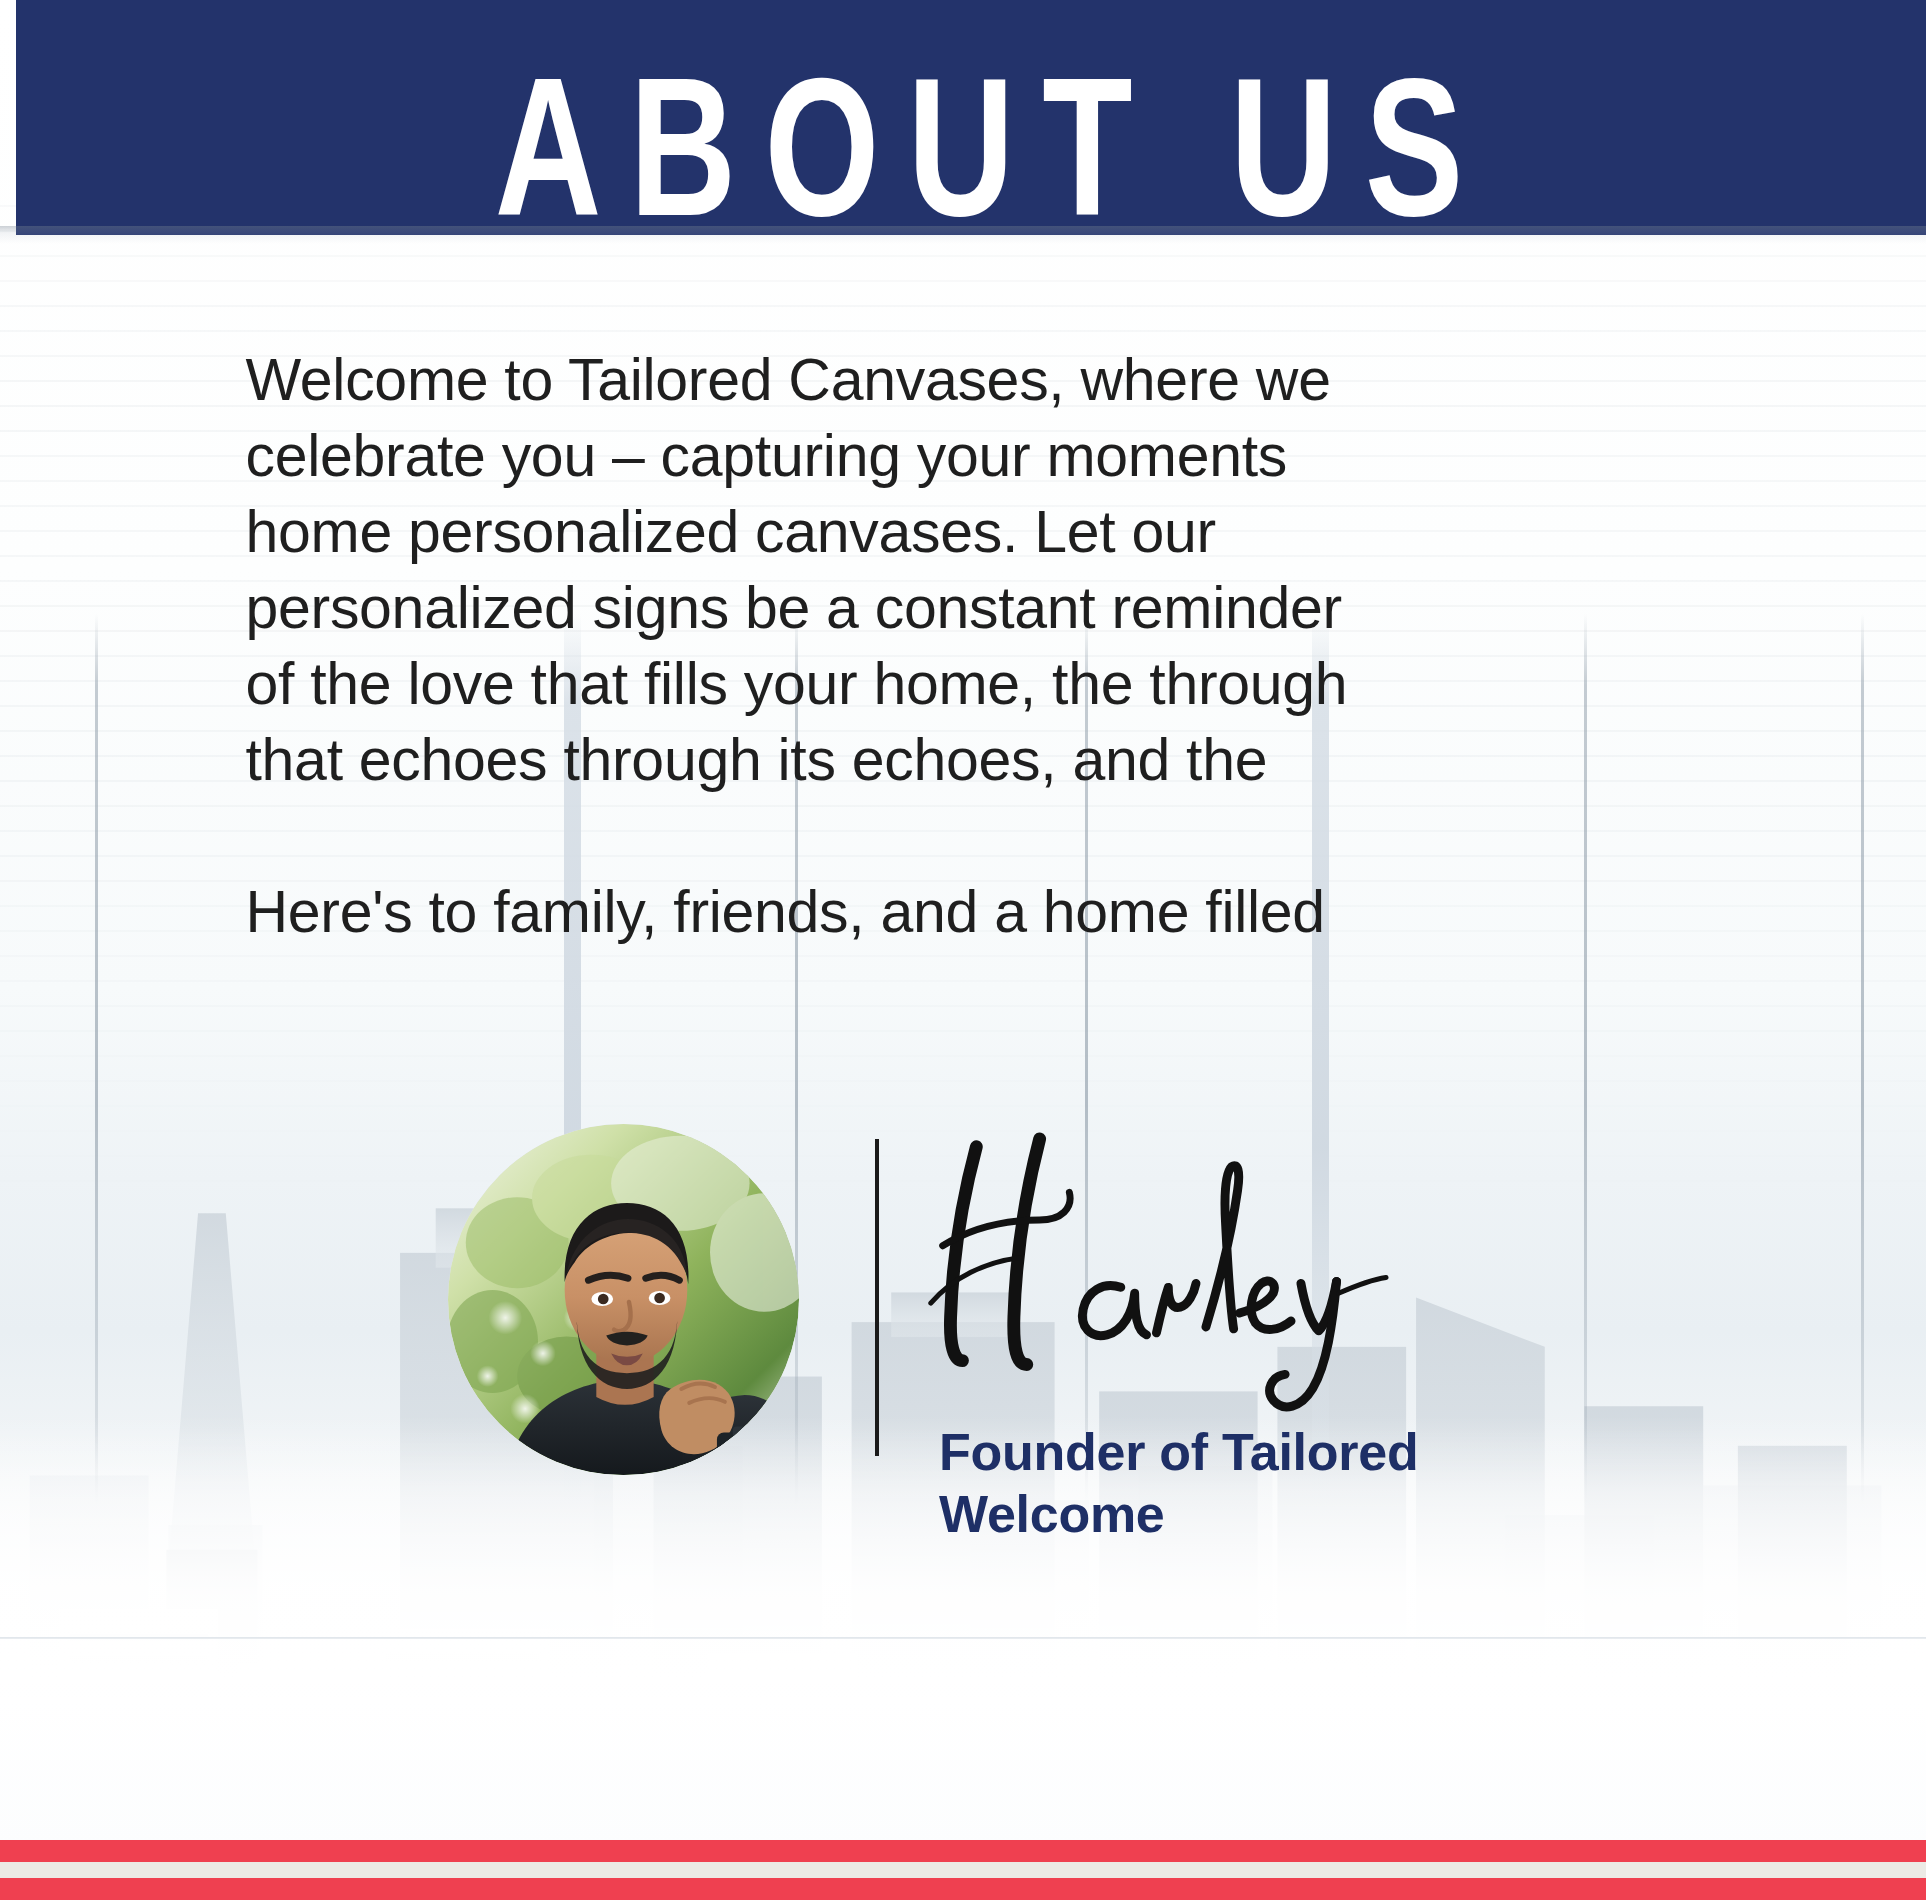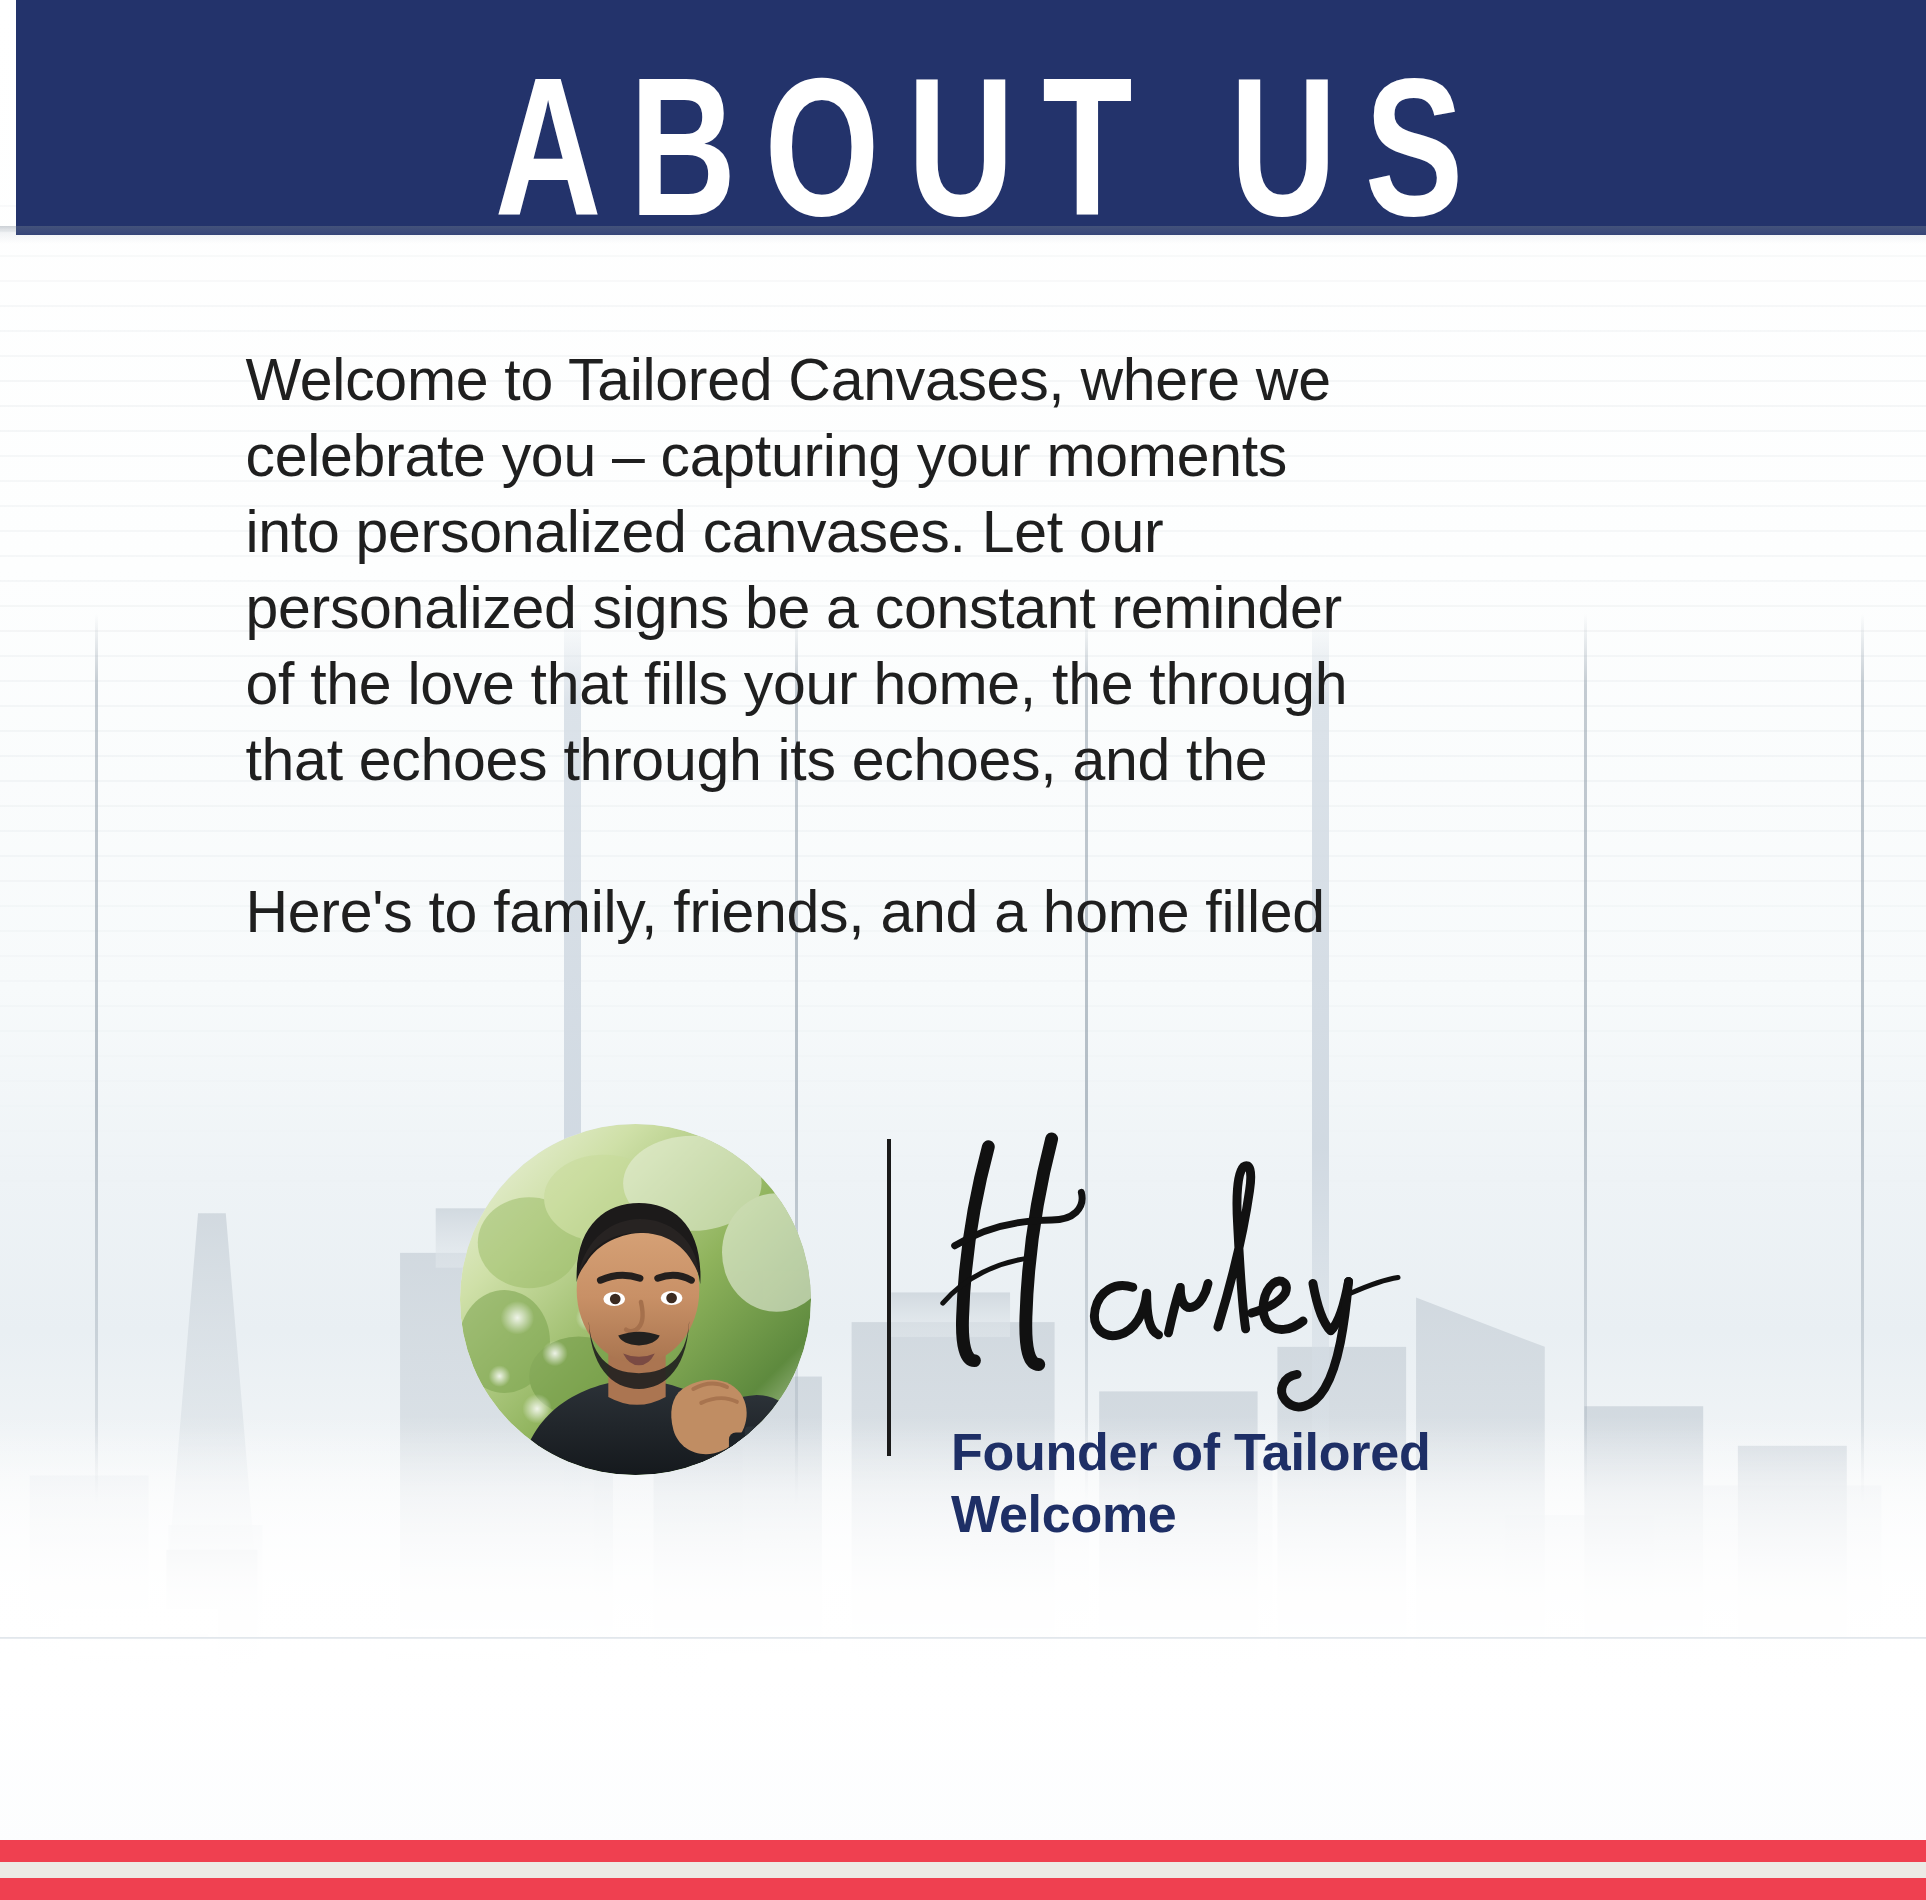--- a/index.html
+++ b/index.html
@@ -139,21 +139,21 @@
     font-size: 59px;
     line-height: 76px;
     letter-spacing: -0.005em;
   }
   .body-copy p { margin: 0; }
   .body-copy .gap { height: 76px; }
 
   
   .sig-block {
     position: absolute;
-    left: 12px; right: 0;
+    left: 0; right: 0;
     top: 1416px;
     height: 396px;
     z-index: 6;
   }
 
   .avatar {
     position: absolute;
     left: 448px;
     top: -292px;
     width: 351px;
@@ -318,21 +318,21 @@
 
   <div class="header-bar">
     <div class="bar-fill"></div>
     <div class="header-title">ABOUT US</div>
   </div>
   <div class="header-shadow"></div>
 
   <div class="body-copy">
     <p>Welcome to Tailored Canvases, where we</p>
     <p>celebrate you – capturing your moments</p>
-    <p>into personalized canvases. Let our</p>
+    <p>home personalized canvases. Let our</p>
     <p>personalized signs be a constant reminder</p>
     <p>of the love that fills your home, the through</p>
     <p>that echoes through its echoes, and the</p>
     <div class="gap"></div>
     <p>Here's to family, friends, and a home filled</p>
   </div>
 
   <div class="sig-block">
 
     <div class="avatar">

